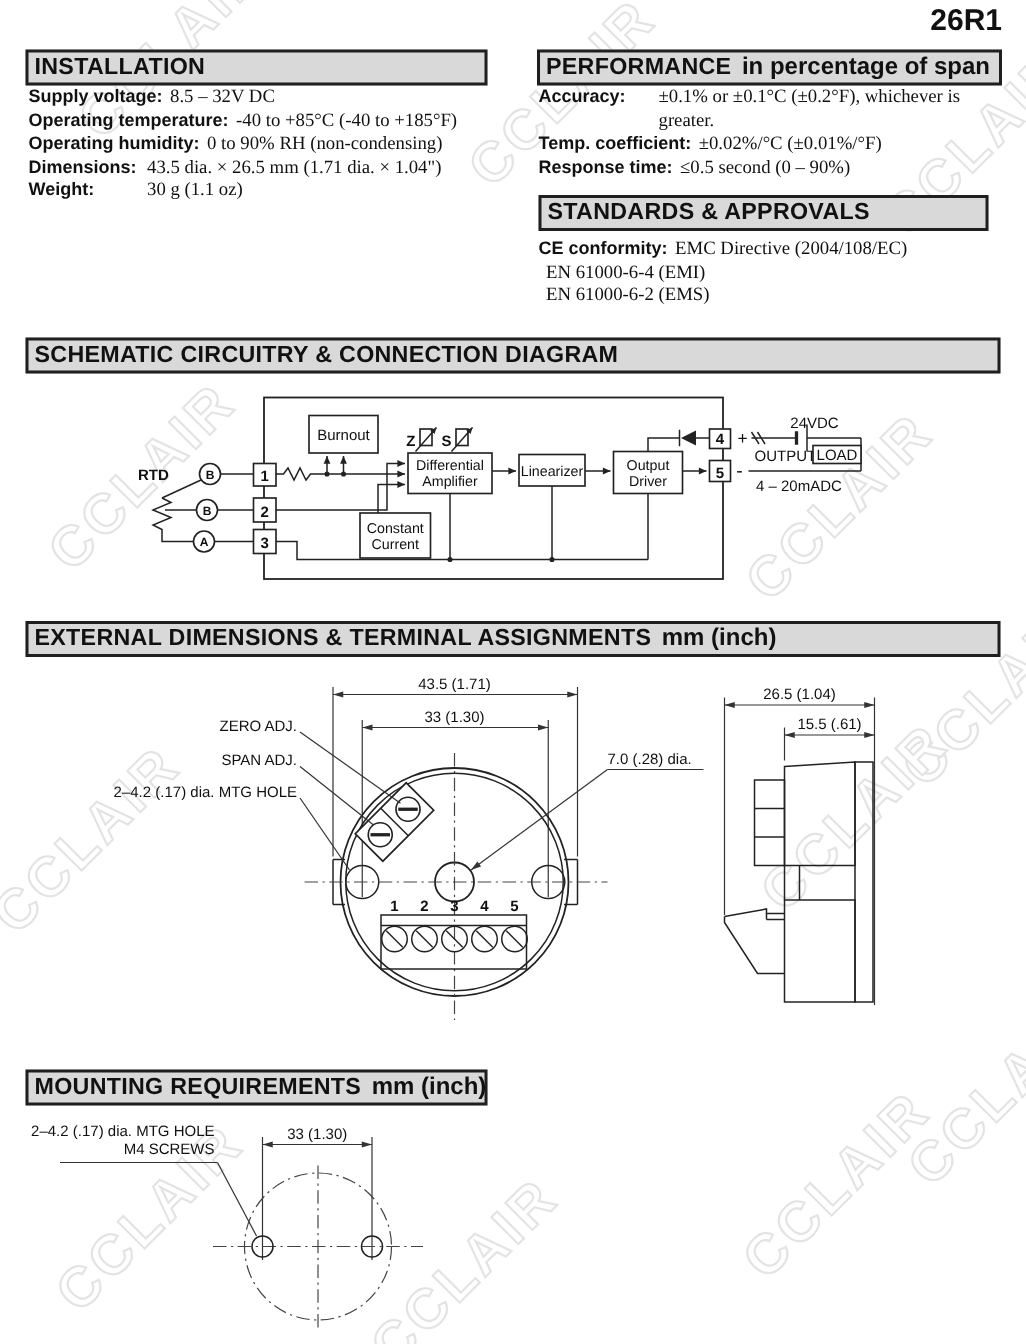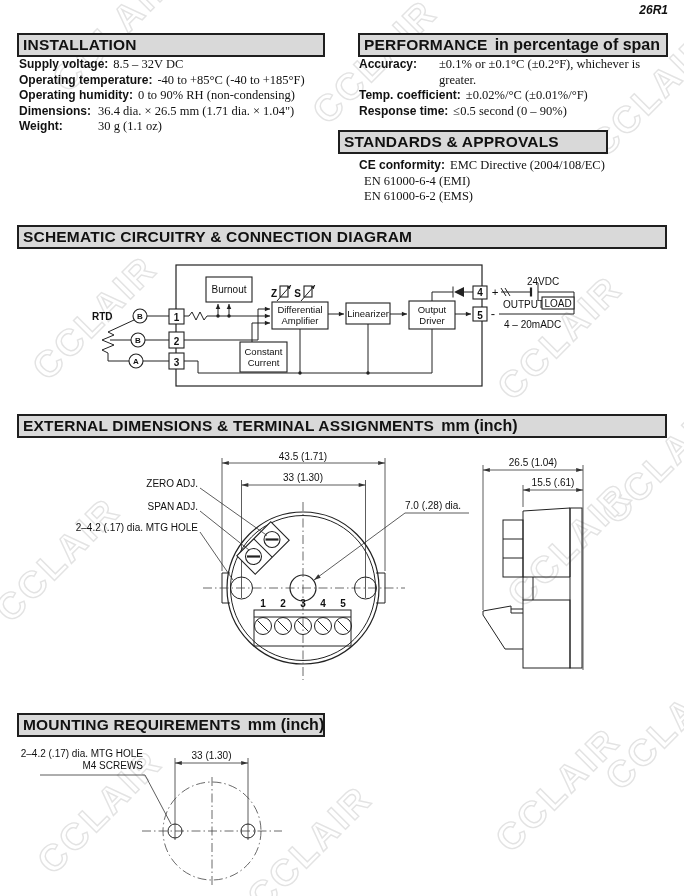--- a/index.html
+++ b/index.html
@@ -1,22 +1,22 @@
 <!DOCTYPE html>
 <html><head>
 <meta charset="utf-8">
 <style>
   html,body{margin:0;padding:0;background:#fff;}
   .page{position:relative;width:684px;height:896px;background:#fff;overflow:hidden;
         font-family:"Liberation Sans",sans-serif;color:#111;}
   .wm{position:absolute;font-weight:800;font-size:37px;letter-spacing:3px;color:#fff;
       -webkit-text-stroke:1.4px #e3e3e3;transform:translate(-50%,-50%) rotate(-45deg);
       z-index:0;white-space:nowrap;user-select:none;}
-  .doc-number{position:absolute;top:3px;right:16px;font-style:italic;font-weight:600;
-      font-size:12px;z-index:2;}
+  .doc-number{position:absolute;top:3px;right:16px;font-weight:600;
+      font-size:20px;z-index:2;}
   .bar{position:absolute;box-sizing:border-box;border:2px solid #1f1f1f;background:#d9d9d9;
       height:24px;line-height:19px;padding:0 0 0 4px;z-index:2;white-space:nowrap;}
   .bar-title{font-weight:700;font-size:15.5px;letter-spacing:.2px;}
   .bar-suffix{font-weight:700;font-size:16px;margin-left:7px;}
   .specs{position:absolute;z-index:2;font-size:12px;}
   .row{line-height:15.5px;white-space:nowrap;}
   .lbl{font-weight:700;font-size:12px;font-family:"Liberation Sans",sans-serif;}
   .lbl::after{content:":";}
   .val{font-family:"Liberation Serif",serif;font-size:12.5px;margin-left:5px;}
   .w74{display:inline-block;width:74px;}
@@ -62,35 +62,35 @@
 
   <div class="doc-number">26R1</div>
 
   <div class="bar" style="left:17px;top:33px;width:308px">
     <span class="bar-title">INSTALLATION</span>
   </div>
   <div class="specs" style="left:19px;top:57px">
     <div class="row"><span class="lbl">Supply voltage</span><span class="val">8.5 – 32V DC</span></div>
     <div class="row"><span class="lbl">Operating temperature</span><span class="val">-40 to +85°C (-40 to +185°F)</span></div>
     <div class="row"><span class="lbl">Operating humidity</span><span class="val">0 to 90% RH (non-condensing)</span></div>
-    <div class="row"><span class="lbl w74">Dimensions</span><span class="val">36.4 dia. × 26.5 mm (1.71 dia. × 1.04")</span></div>
+    <div class="row"><span class="lbl w74">Dimensions</span><span class="val">43.5 dia. × 26.5 mm (1.71 dia. × 1.04")</span></div>
     <div class="row"><span class="lbl w74">Weight</span><span class="val">30 g (1.1 oz)</span></div>
   </div>
 
   <div class="bar" style="left:358px;top:33px;width:310px">
     <span class="bar-title">PERFORMANCE</span><span class="bar-suffix">in percentage of span</span>
   </div>
   <div class="specs" style="left:359px;top:57px">
     <div class="row"><span class="lbl w75">Accuracy</span><span class="val">±0.1% or ±0.1°C (±0.2°F), whichever is</span></div>
     <div class="row"><span class="val ind80">greater.</span></div>
     <div class="row"><span class="lbl">Temp. coefficient</span><span class="val">±0.02%/°C (±0.01%/°F)</span></div>
     <div class="row"><span class="lbl">Response time</span><span class="val">≤0.5 second (0 – 90%)</span></div>
   </div>
 
-  <div class="bar" style="left:338px;top:130px;width:270px">
+  <div class="bar" style="left:359px;top:130px;width:300px">
     <span class="bar-title">STANDARDS &amp; APPROVALS</span>
   </div>
   <div class="specs" style="left:359px;top:158px">
     <div class="row"><span class="lbl">CE conformity</span><span class="val">EMC Directive (2004/108/EC)</span></div>
     <div class="row"><span class="val ind93">EN 61000-6-4 (EMI)</span></div>
     <div class="row"><span class="val ind93">EN 61000-6-2 (EMS)</span></div>
   </div>
 
   <div class="bar" style="left:17px;top:225px;width:650px">
     <span class="bar-title">SCHEMATIC CIRCUITRY &amp; CONNECTION DIAGRAM</span>

